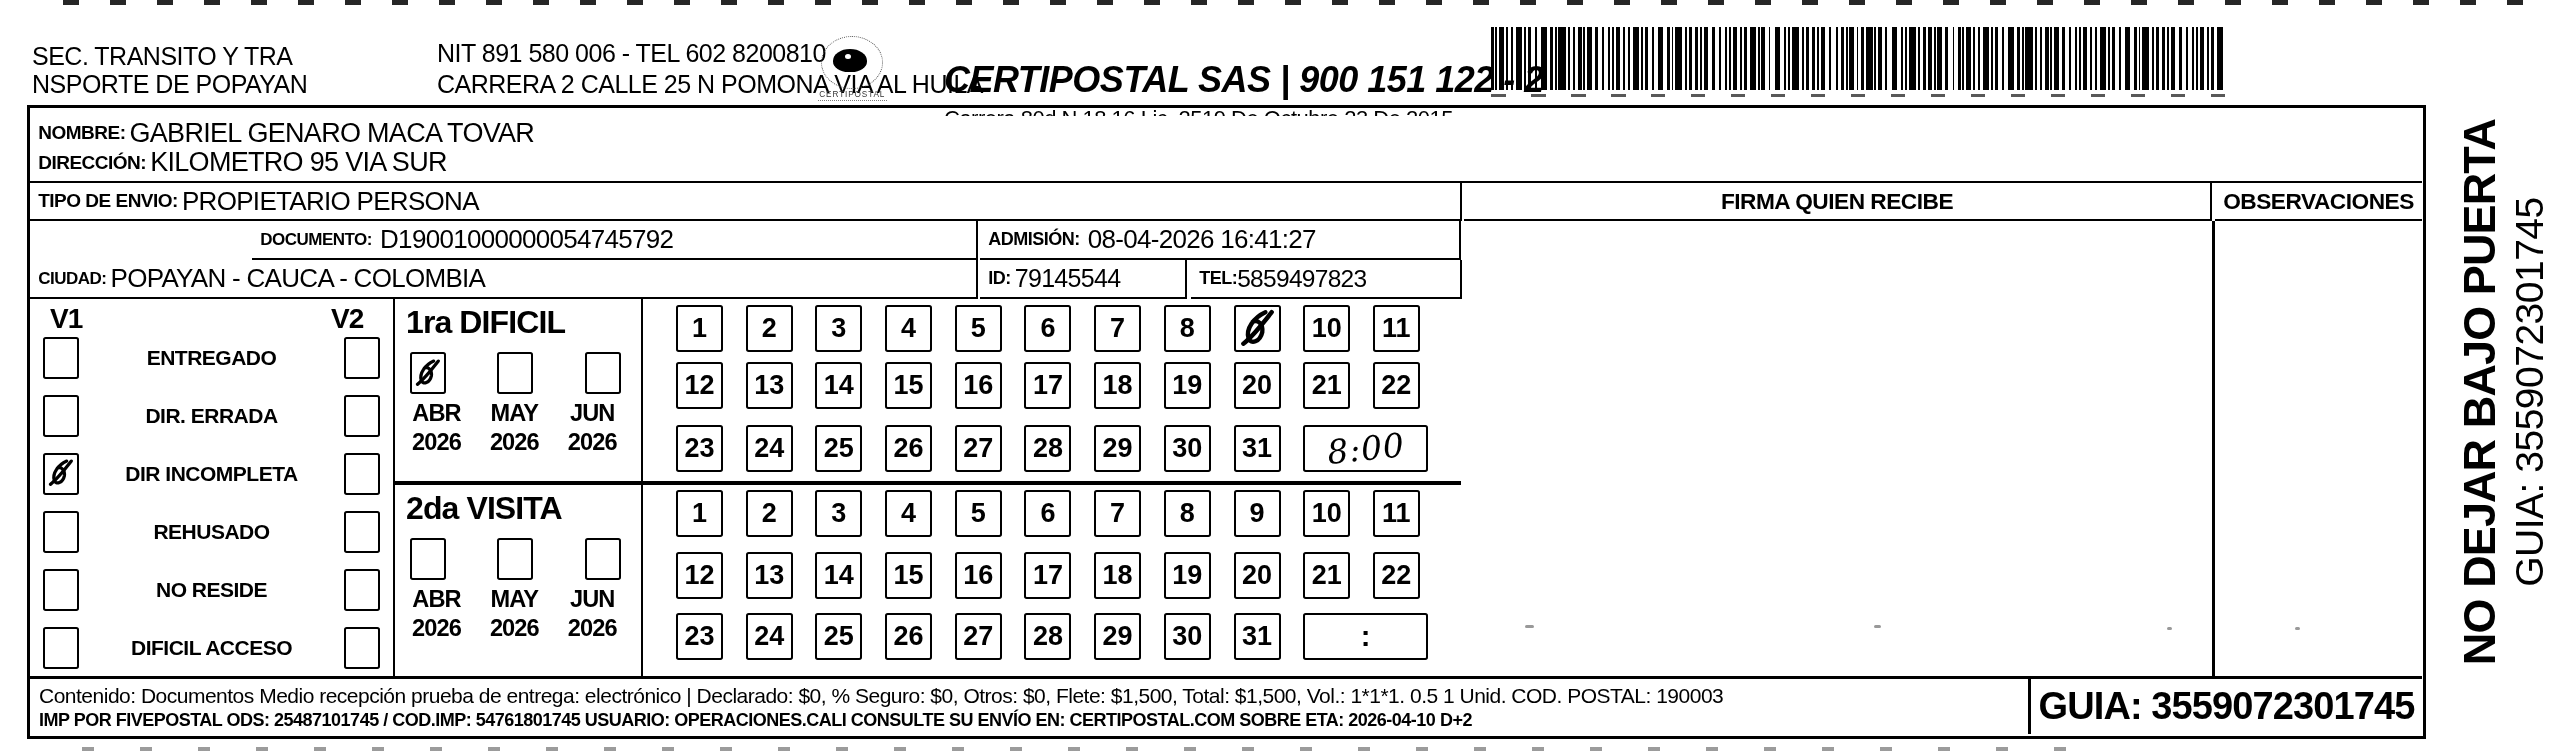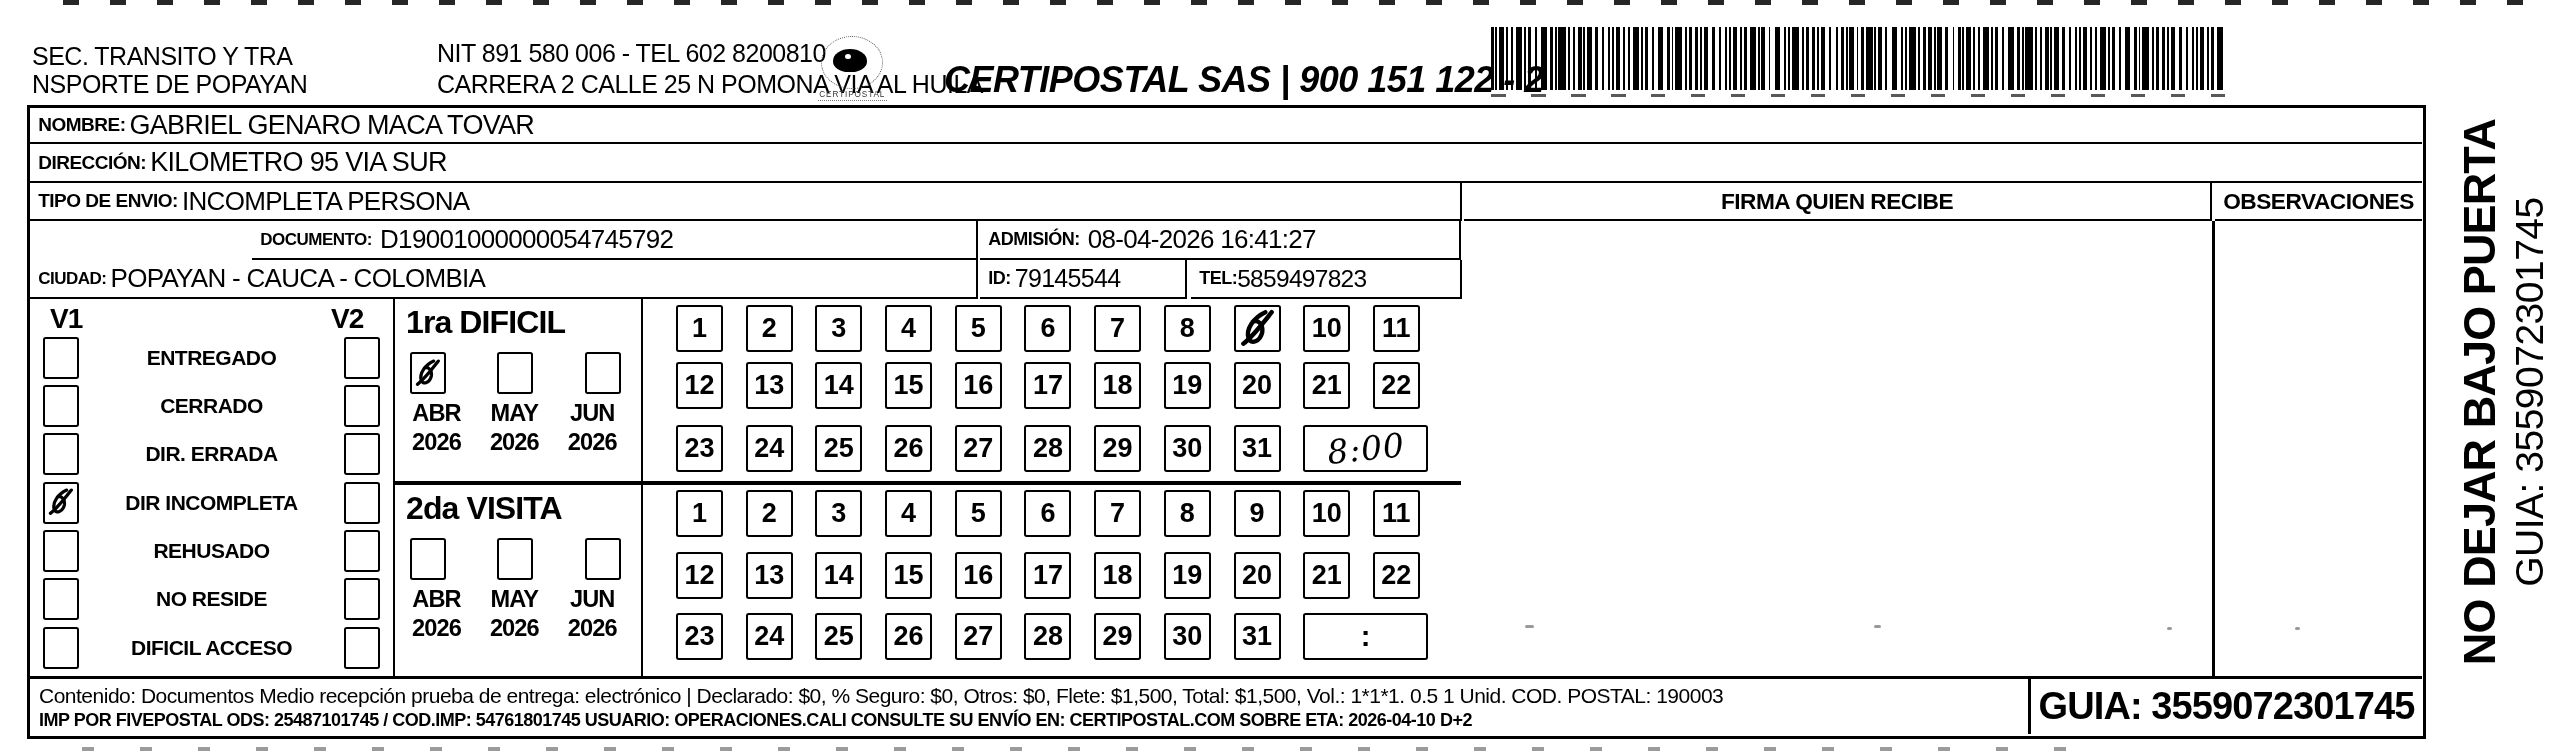--- a/index.html
+++ b/index.html
@@ -354,33 +354,33 @@
       <div class="gap" style="width: 2.7px;"></div>
       <div class="bar" style="width: 2.7px;"></div>
       <div class="gap" style="width: 2.7px;"></div>
       <div class="bar" style="width: 6.3px;"></div>
       <div class="gap" style="width: 1.8px;"></div>
     </div>
   <div class="abs barcode-under"></div>
 
   <div class="abs table">
 
-    <div class="row cellline" style="top:0;width:2392px;height:36px;">
+    <div class="row cellline" style="top:8px;width:2392px;height:36px;">
       <span class="lbl" style="font-size:19px;">NOMBRE:</span>&nbsp;
       <span class="val" style="font-size:27px;">GABRIEL GENARO MACA TOVAR</span>
     </div>
 
     <div class="row cellline" style="top:36px;width:2392px;height:39px;">
       <span class="lbl" style="font-size:19px;">DIRECCIÓN:</span>&nbsp;
       <span class="val" style="font-size:27px;">KILOMETRO 95 VIA SUR</span>
     </div>
 
     <div class="row cellline" style="top:75px;width:1432px;height:38px;border-right:2.7px solid #000;">
       <span class="lbl" style="font-size:19px;">TIPO DE ENVIO:</span>&nbsp;
-      <span class="val" style="font-size:26px;">INCOMPLETA PERSONA</span>
+      <span class="val" style="font-size:26px;">PROPIETARIO PERSONA</span>
     </div>
     <div class="colhead cellline" style="left:2185px;top:75px;width:207px;height:38px;">OBSERVACIONES</div>
     <div class="colhead cellline" style="left:1434px;top:75px;width:748px;height:38px;border-right:2.7px solid #000;">FIRMA QUIEN RECIBE</div>
 
     <div class="row cellline" style="left:222px;top:113px;width:726px;height:39px;border-right:2.7px solid #000;">
       <span class="lbl" style="font-size:17px;">DOCUMENTO:</span>&nbsp;&nbsp;
       <span class="val" style="font-size:26px;">D19001000000054745792</span>
     </div>
     <div class="row cellline" style="left:950px;top:113px;width:481px;height:39px;border-right:2.7px solid #000;">
       <span class="lbl" style="font-size:18px;">ADMISIÓN:</span>&nbsp;&nbsp;
@@ -402,25 +402,20 @@
 
     <div class="abs" style="left:0;top:191px;width:1432px;height:377px;">
 
       <div class="abs" style="left:0;top:0;width:365px;height:377px;border-right:2.7px solid #000;box-sizing:border-box;">
         <div class="status-head" style="left:20px;">V1</div>
         <div class="status-head" style="left:301px;">V2</div>
         <div class="status-rows" id="status-rows">
             <div class="status-row">
               <div class="cb"></div>
               <div class="status-lab">ENTREGADO</div>
-              <div class="cb"></div>
-            </div>
-            <div class="status-row">
-              <div class="cb"></div>
-              <div class="status-lab">CERRADO</div>
               <div class="cb"></div>
             </div>
             <div class="status-row">
               <div class="cb"></div>
               <div class="status-lab">DIR. ERRADA</div>
               <div class="cb"></div>
             </div>
             <div class="status-row">
               <div class="cb">
                 <svg viewBox="0 0 40 40" width="31" height="31" class="mark">

